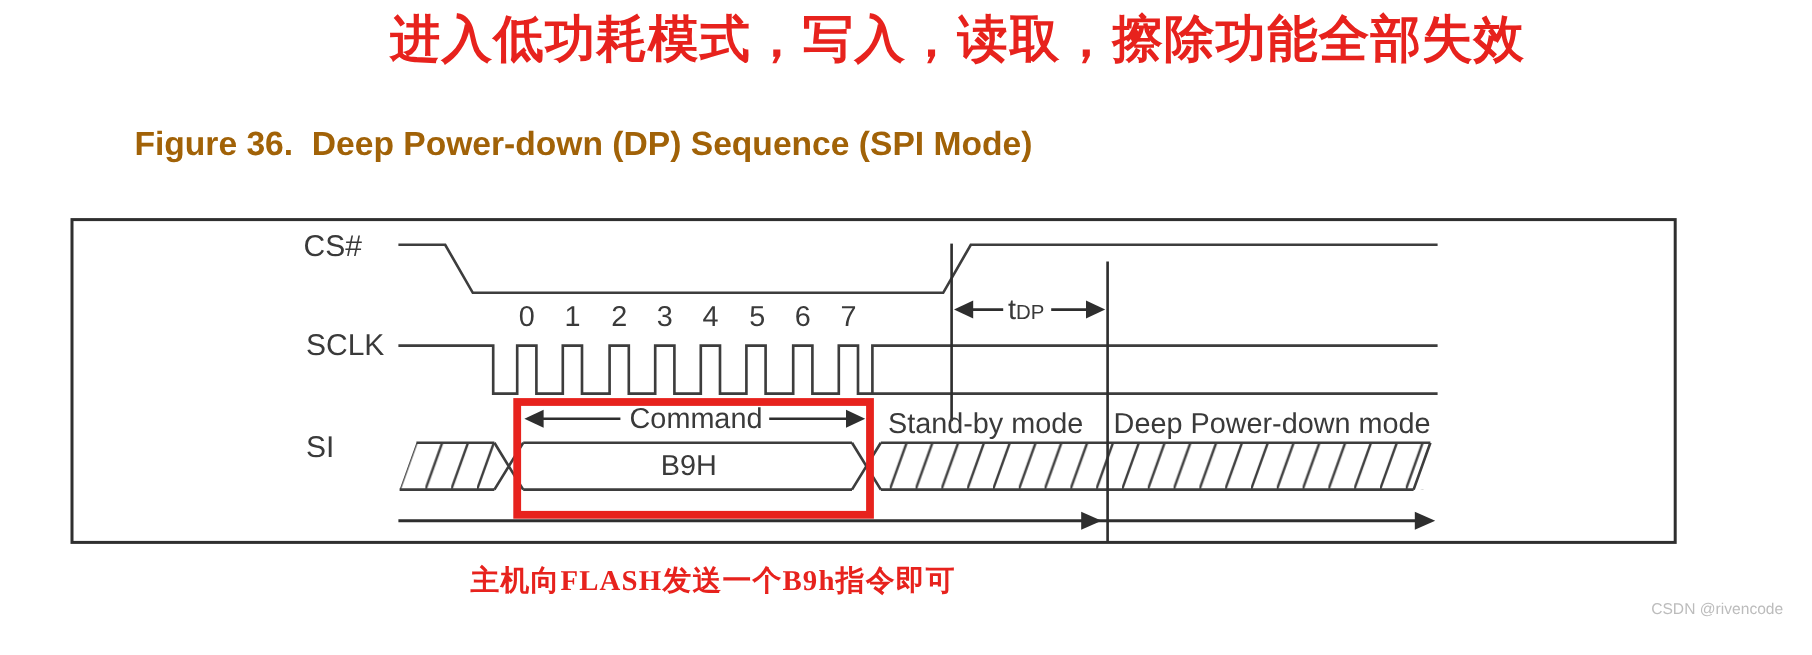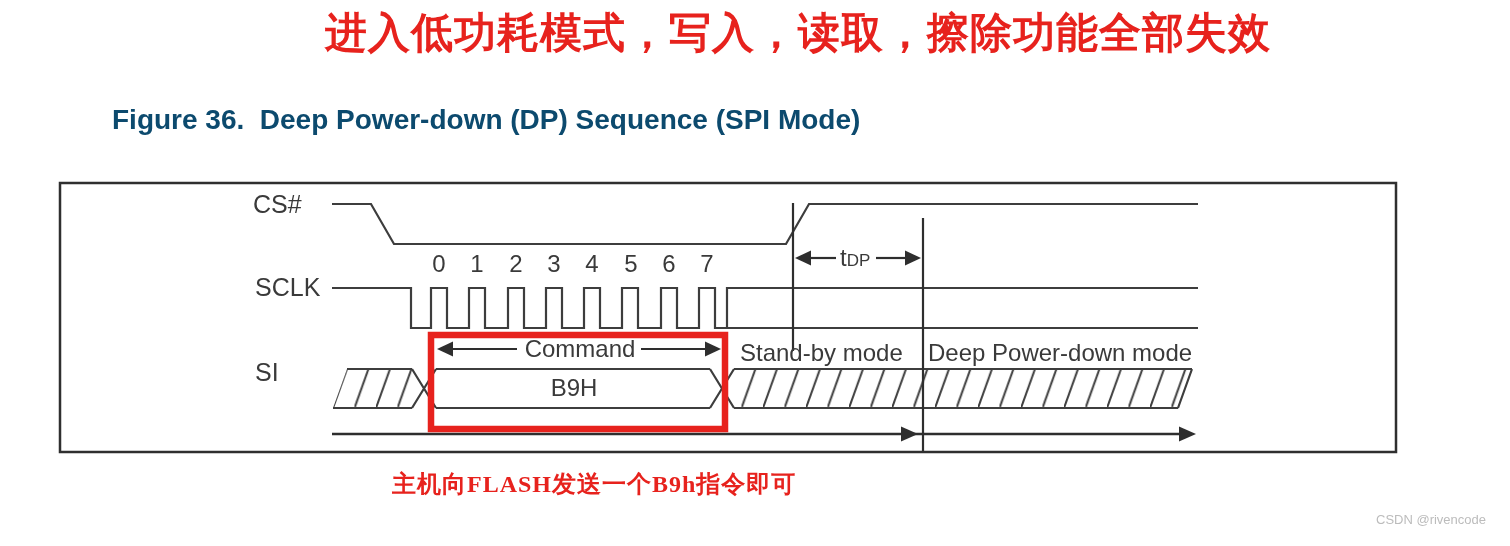--- a/index.html
+++ b/index.html
@@ -7,30 +7,30 @@
     width:1510px;height:546px;position:relative;background:#ffffff;
     font-family:"Liberation Sans",sans-serif;overflow:hidden;
   }
   .top-note{
     position:absolute;left:325px;top:10px;
     font-size:42px;font-weight:700;line-height:1.1;color:#e7221d;
     font-family:"Liberation Sans",sans-serif;letter-spacing:1px;
   }
   .figure-title{
     position:absolute;left:112px;top:104px;
-    font-size:28px;font-weight:700;color:#0c4a6e;white-space:pre;
+    font-size:28px;font-weight:700;color:#a16207;white-space:pre;
     font-family:"Liberation Sans",sans-serif;
   }
   .bottom-note{
     position:absolute;left:392px;top:468px;
     font-size:24px;font-weight:700;color:#e7221d;
     font-family:"Liberation Serif",serif;letter-spacing:1px;
   }
   .watermark{
-    position:absolute;left:1376px;top:512px;
+    position:absolute;left:1376px;top:500px;
     font-size:13px;color:#bcbcbc;font-family:"Liberation Sans",sans-serif;
   }
   svg text{
     font-family:"Liberation Sans",sans-serif;
     fill:#3a3a3a;
   }
   .diagram-svg{position:absolute;left:0;top:0;}
 </style>
 </head>
 <body>

